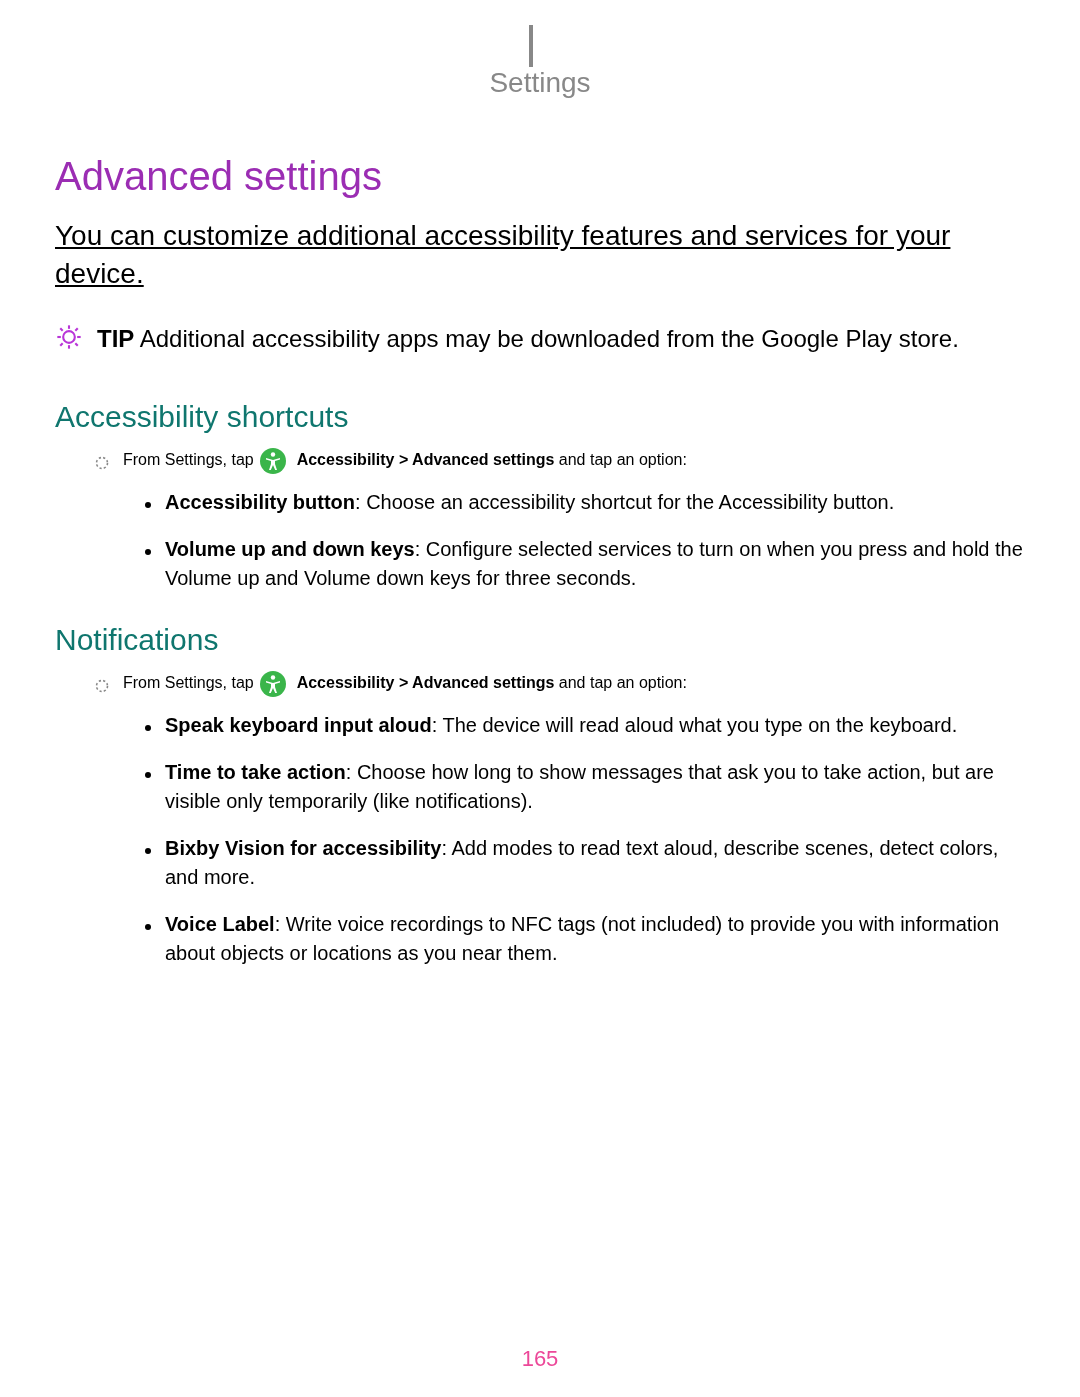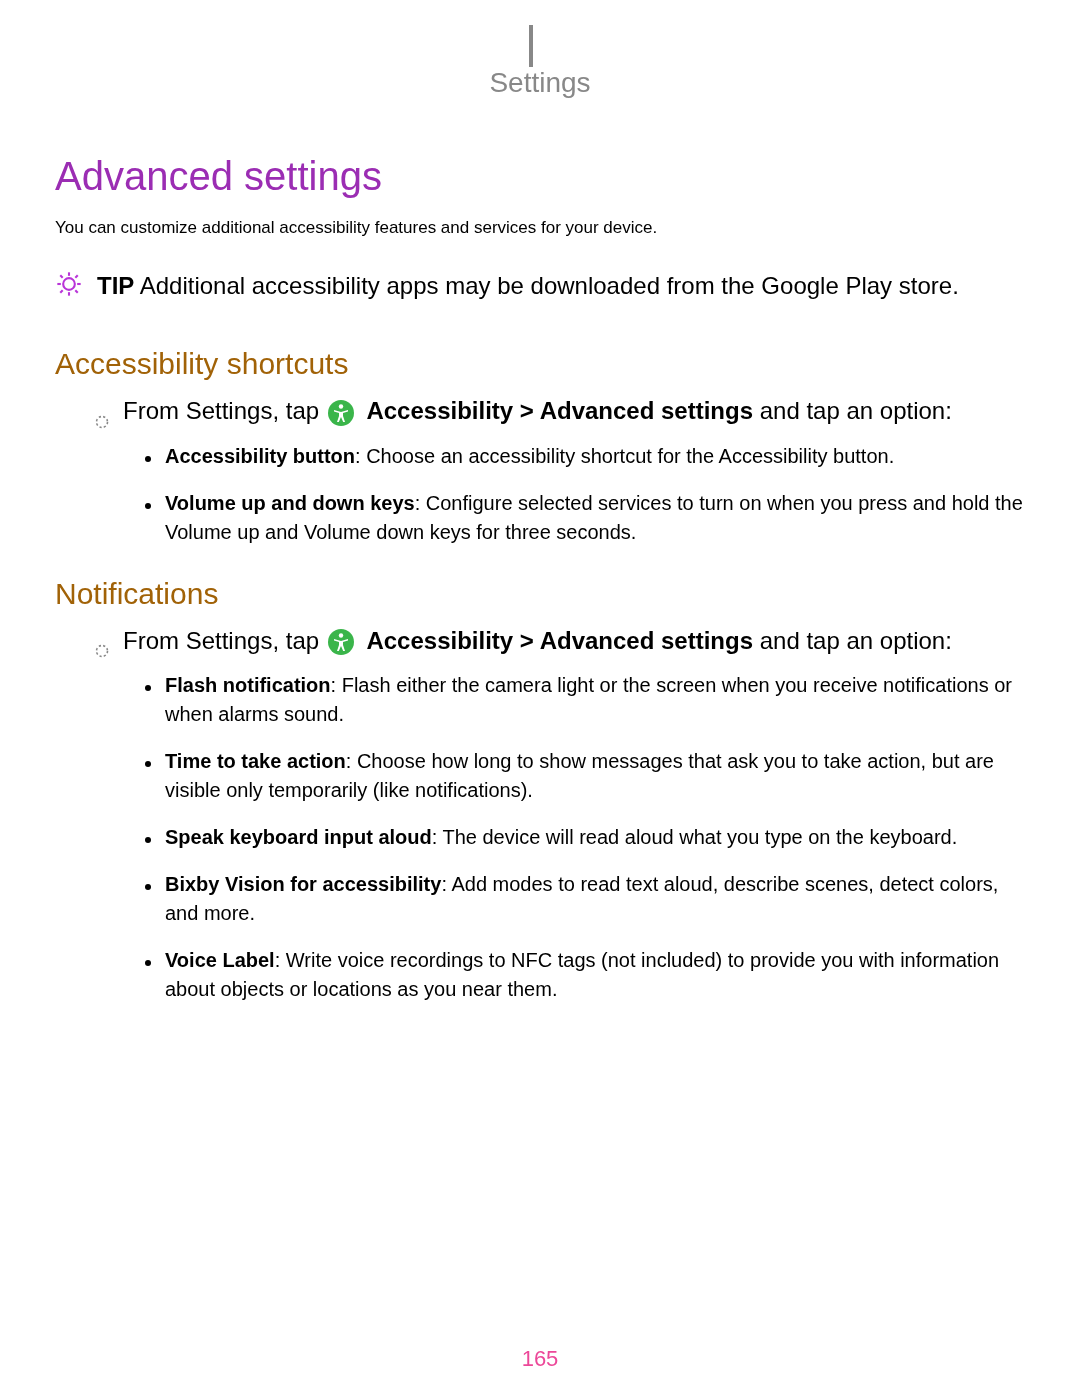--- a/index.html
+++ b/index.html
@@ -33,24 +33,25 @@
       color: #888888;
       font-weight: 400;
     }
     .main-title {
       font-size: 40px;
       color: #9b2db3;
       font-weight: 400;
       margin-bottom: 18px;
     }
     .intro-text {
-      font-size: 17px;
+      font-size: 28px;
       color: #000000;
       line-height: 1.35;
       margin-bottom: 30px;
+      text-decoration: underline;
     }
     .tip-row {
       display: flex;
       align-items: flex-start;
       margin-bottom: 45px;
     }
     .tip-icon {
       width: 28px;
       height: 28px;
       flex-shrink: 0;
@@ -59,30 +60,30 @@
     .tip-text {
       font-size: 24px;
       color: #000000;
       line-height: 1.35;
     }
     .tip-label {
       font-weight: 700;
     }
     .section-title {
       font-size: 30px;
-      color: #a16207;
+      color: #0f766e;
       font-weight: 400;
       margin-bottom: 14px;
     }
     .instruction-row {
       display: flex;
       align-items: center;
       margin-left: 40px;
       margin-bottom: 14px;
-      font-size: 24px;
+      font-size: 16px;
       line-height: 1.35;
     }
     .circle-bullet {
       width: 14px;
       height: 14px;
       flex-shrink: 0;
       margin-right: 14px;
     }
     .accessibility-icon {
       width: 26px;
@@ -210,32 +211,28 @@
         <path d="M6 10 L13 12 L20 10 L20 11.5 L15 13 L15 16 L17 22 L15.2 22 L13 17 L10.8 22 L9 22 L11 16 L11 13 L6 11.5 Z" fill="#ffffff"></path>
       </svg>
     </span>
     <span class="bold">Accessibility</span><span class="bold"> &gt; </span><span class="bold">Advanced settings</span><span> and tap an option:</span>
   </span>
 </div>
 
 <div class="bullet-list">
   <div class="bullet-item">
     <span class="bullet-dot"></span>
-    <span class="bullet-content"><span class="bold">Flash notification</span><span>: Flash either the camera light or the screen when you receive notifications or when alarms sound.</span></span>
+    <span class="bullet-content"><span class="bold">Speak keyboard input aloud</span><span>: The device will read aloud what you type on the keyboard.</span></span>
   </div>
   <div class="bullet-item">
     <span class="bullet-dot"></span>
     <span class="bullet-content"><span class="bold">Time to take action</span><span>: Choose how long to show messages that ask you to take action, but are visible only temporarily (like notifications).</span></span>
   </div>
   <div class="bullet-item">
     <span class="bullet-dot"></span>
-    <span class="bullet-content"><span class="bold">Speak keyboard input aloud</span><span>: The device will read aloud what you type on the keyboard.</span></span>
-  </div>
-  <div class="bullet-item">
-    <span class="bullet-dot"></span>
     <span class="bullet-content"><span class="bold">Bixby Vision for accessibility</span><span>: Add modes to read text aloud, describe scenes, detect colors, and more.</span></span>
   </div>
   <div class="bullet-item">
     <span class="bullet-dot"></span>
     <span class="bullet-content"><span class="bold">Voice Label</span><span>: Write voice recordings to NFC tags (not included) to provide you with information about objects or locations as you near them.</span></span>
   </div>
 </div>
 
 <div class="page-number">165</div>
 

